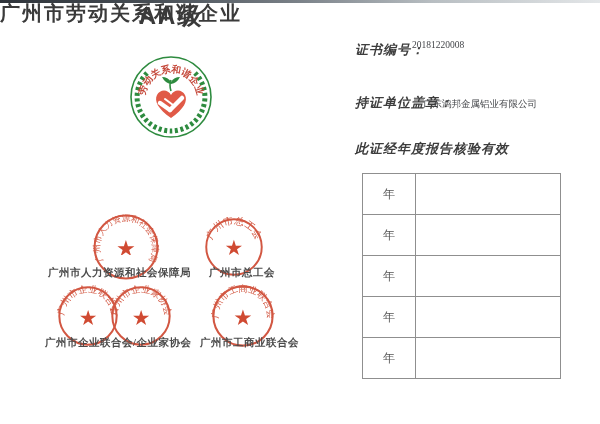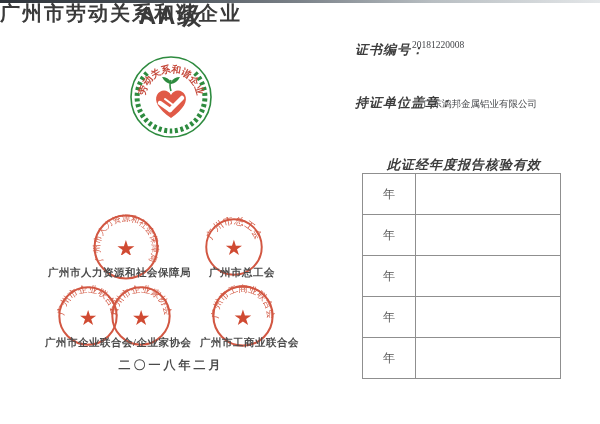--- a/index.html
+++ b/index.html
@@ -113,29 +113,28 @@
         </defs>
       <circle cx="40" cy="40" r="37" fill="none" stroke="#d25742" stroke-width="2.6"></circle>
       <text font-size="11.5" fill="#d25742"><textPath href="#arcE" startOffset="50%" text-anchor="middle">广州市工商业联合会</textPath></text>
       <text x="40" y="51" font-size="27" text-anchor="middle" fill="#d04a32">★</text>
     </svg>
   </div>
 
   <div class="abs seal-label" style="left:45px;top:336px;font-family:Liberation Serif, serif;">广州市企业联合会/企业家协会</div>
   <div class="abs seal-label" style="left:200px;top:336px;">广州市工商业联合会</div>
 
-  <div class="abs date-line">二〇一八年二月</div>
 
   <div class="abs r-label" style="left:355px;top:41px;">证书编号：</div>
   <div class="abs r-value" style="left:412px;top:40px;">20181220008</div>
 
   <div class="abs r-label" style="left:355px;top:94px;">持证单位盖章：</div>
   <div class="abs r-value" style="left:423px;top:98px;">广东鸿邦金属铝业有限公司</div>
 
-  <div class="abs r-label" style="left:355px;top:156px;margin-left:32px;">此证经年度报告核验有效</div>
+  <div class="abs r-label" style="left:355px;top:140px;">此证经年度报告核验有效</div>
 
   <table class="verify-table">
     <tbody>
       <tr>
         <td class="year-cell">年</td>
         <td></td>
       </tr>
       <tr>
         <td class="year-cell">年</td>
         <td></td>

